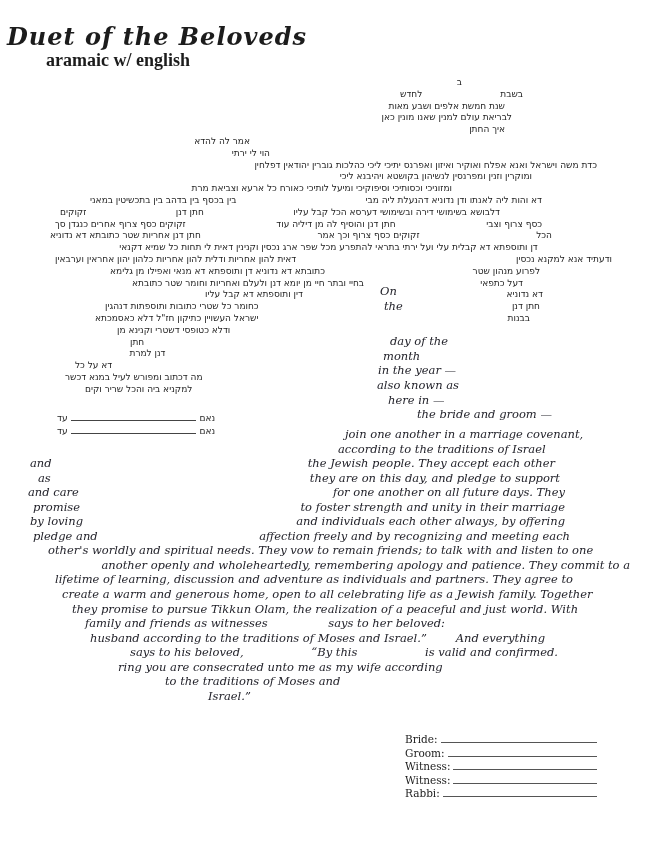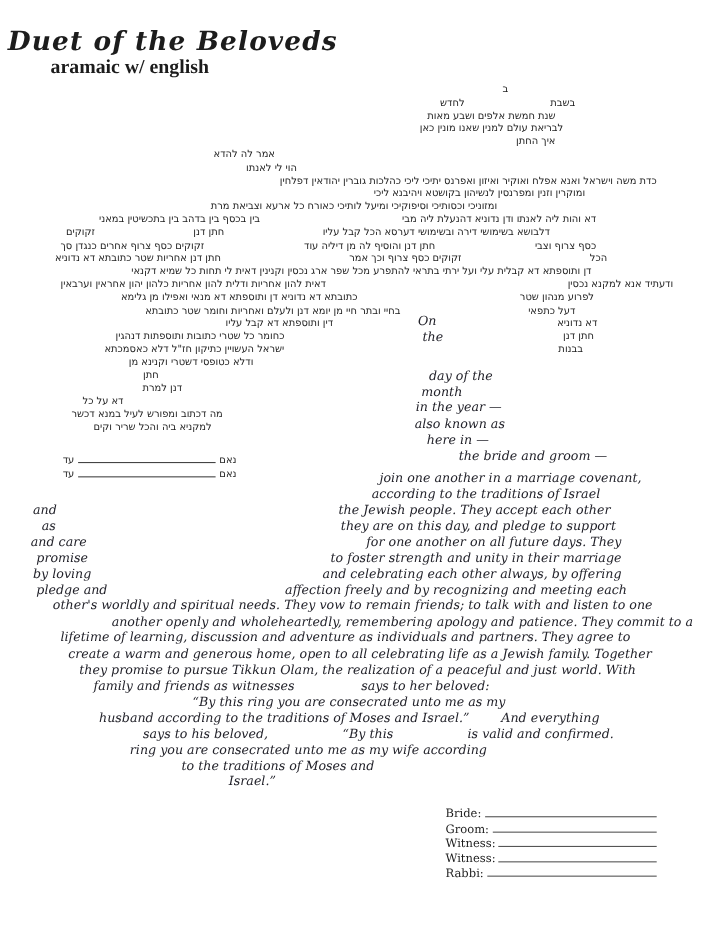--- a/index.html
+++ b/index.html
@@ -106,21 +106,21 @@
     <div class="hrow h3">
         <span>לבריאת עולם למנין שאנו מונין כאן</span>
       </div>
     <div class="hrow h4">
         <span>איך החתן</span>
       </div>
     <div class="hrow h5">
         <span>אמר לה להדא</span>
       </div>
     <div class="hrow h6">
-        <span>הוי לי לאנתו</span>
+        <span>הוי לי ירתי</span>
       </div>
     <div class="hrow h7">
         <span>כדת משה וישראל ואנא אפלח ואוקיר ואיזון ואפרנס יתיכי ליכי כהלכות גוברין יהודאין דפלחין</span>
       </div>
     <div class="hrow h8">
         <span>ומוקרין וזנין ומפרנסין לנשיהון בקושטא ויהיבנא ליכי</span>
       </div>
     <div class="hrow h9">
         <span>ומזוניכי וכסותיכי וסיפוקיכי ומיעל לותיכי כאורח כל ארעא וצביאת מרת</span>
       </div>
@@ -232,21 +232,21 @@
     <div class="erow e4">
         <span>and care</span>
         <span>for one another on all future days. They</span>
       </div>
     <div class="erow e5">
         <span>promise</span>
         <span>to foster strength and unity in their marriage</span>
       </div>
     <div class="erow e6">
         <span>by loving</span>
-        <span>and celebrating each other always, by offering</span>
+        <span>and individuals each other always, by offering</span>
       </div>
     <div class="erow e7">
         <span>pledge and</span>
         <span>affection freely and by recognizing and meeting each</span>
       </div>
     <div class="erow e8">
         <span>other's worldly and spiritual needs. They vow to remain friends; to talk with and listen to one</span>
       </div>
     <div class="erow e9">
         <span>another openly and wholeheartedly, remembering apology and patience. They commit to a</span>
@@ -256,23 +256,20 @@
       </div>
     <div class="erow e11">
         <span>create a warm and generous home, open to all celebrating life as a Jewish family. Together</span>
       </div>
     <div class="erow e12">
         <span>they promise to pursue Tikkun Olam, the realization of a peaceful and just world. With</span>
       </div>
     <div class="erow e13">
         <span>family and friends as witnesses</span>
         <span>says to her beloved:</span>
-      </div>
-    <div class="erow e14">
-        <span>“By this ring you are consecrated unto me as my</span>
       </div>
     <div class="erow e15">
         <span>husband according to the traditions of Moses and Israel.”</span>
         <span>And everything</span>
       </div>
     <div class="erow e16">
         <span>says to his beloved,</span>
         <span>“By this</span>
         <span>is valid and confirmed.</span>
       </div>

